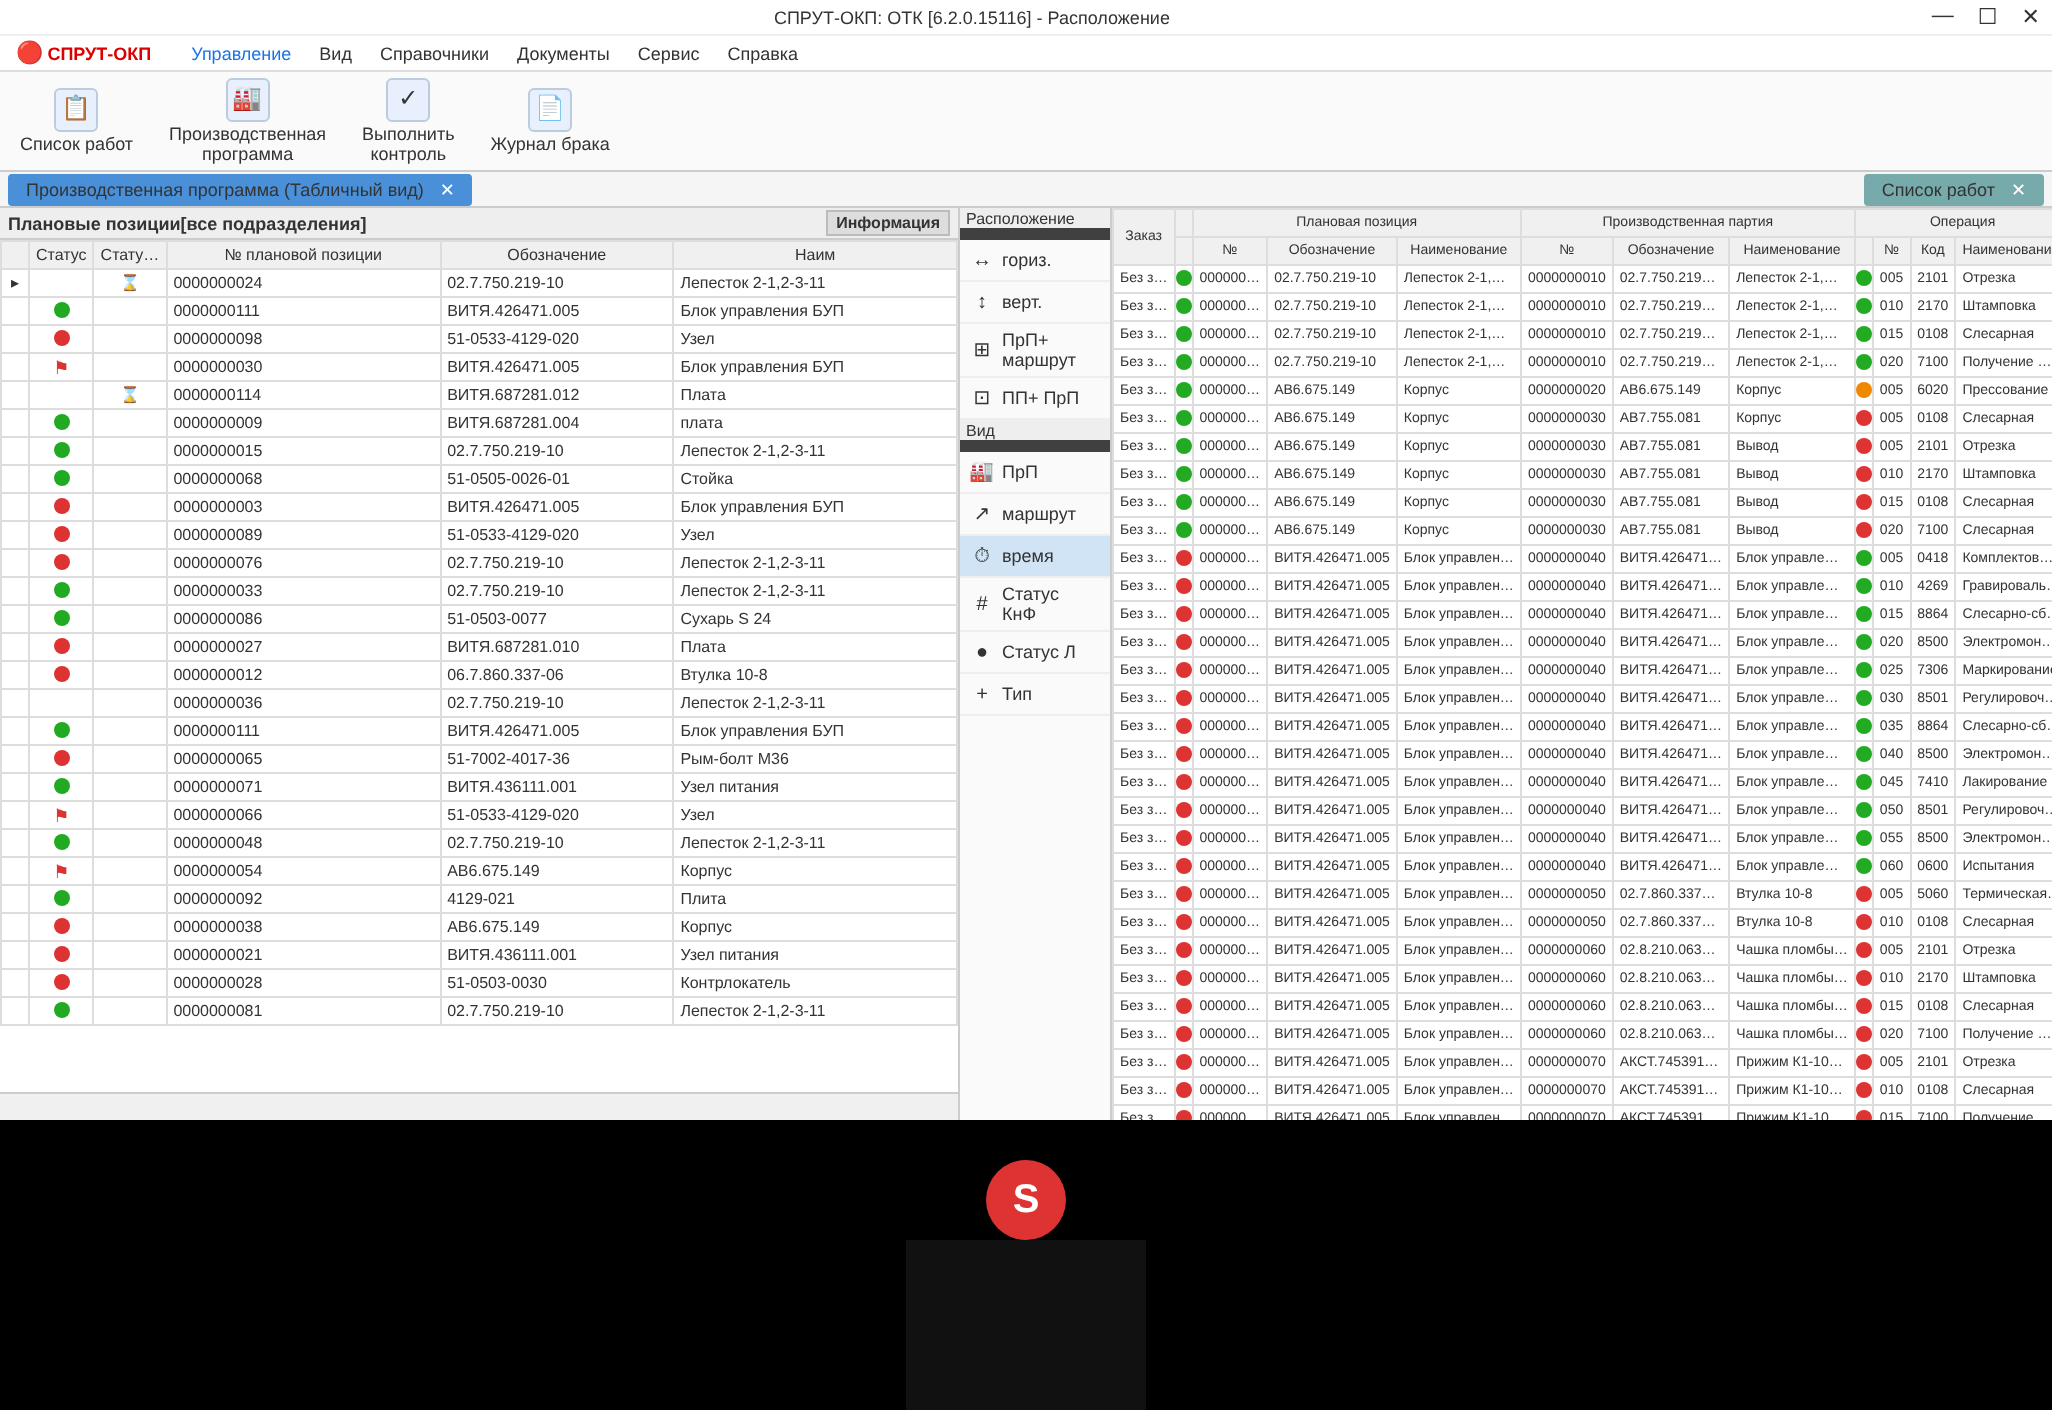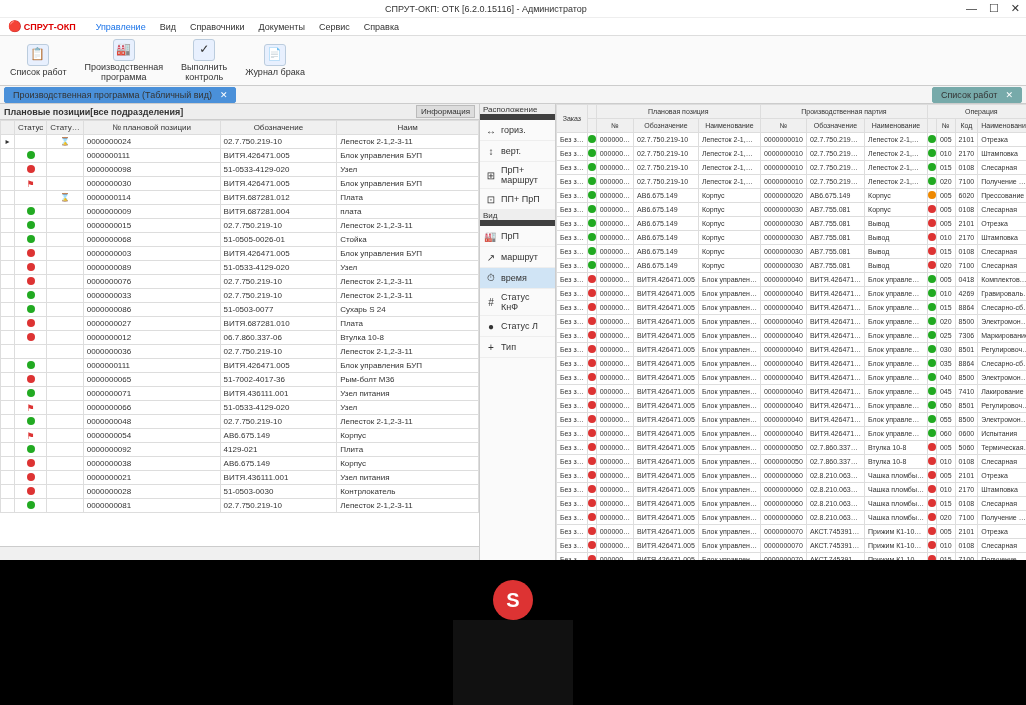--- a/index.html
+++ b/index.html
@@ -17,21 +17,21 @@
 .ribbon{height:50px;display:flex;align-items:center;gap:18px;padding:4px 10px;border-bottom:1px solid #ccc;background:#fafafa}
 .ribbon .rbtn{display:flex;flex-direction:column;align-items:center;gap:2px;cursor:pointer;font-size:8px;text-align:center;line-height:1.1}
 .ribbon .ricon{width:22px;height:22px;background:#e8f0fe;border:1px solid #bcd;border-radius:3px;display:flex;align-items:center;justify-content:center;font-size:12px}
 .tabbar{height:18px;display:flex;align-items:center;padding:0 4px;background:#f5f5f5;border-bottom:1px solid #ccc}
 .tab{padding:2px 8px;font-size:8px;border:1px solid #4a90d9;background:#4a90d9;color:#fff;border-radius:2px;display:flex;align-items:center;gap:8px}
 .tab.closed{background:#7aa;border-color:#7aa;margin-left:auto}
 .tab .x{color:#fff;cursor:pointer}
 .workarea{display:flex;height:456px}
 .leftpane{width:480px;display:flex;flex-direction:column;border-right:1px solid #ccc}
 .panehdr{height:16px;background:#eee;border-bottom:1px solid #ccc;display:flex;align-items:center;padding:0 4px;font-size:9px;font-weight:bold}
-.panehdr .info{margin-left:auto;font-weight:normal;background:#ddd;padding:1px 4px;border:1px solid #bbb;font-size:8px}
+.panehdr .info{margin-left:auto;font-weight:bold;background:#ddd;padding:1px 4px;border:1px solid #bbb;font-size:8px}
 .grid{flex:1;overflow:auto}
 .grid table{border-collapse:collapse;width:100%}
 .grid th,.grid td{border:1px solid #ddd;padding:1px 3px;font-size:8px;white-space:nowrap;height:14px}
 .grid th{background:#f0f0f0;font-weight:normal;text-align:center;position:sticky;top:0}
 .grid td.ic{width:14px;text-align:center;padding:0}
 .dot{display:inline-block;width:8px;height:8px;border-radius:50%}
 .dg{background:#2a2}.dr{background:#d33}.do{background:#e80}
 .flag{color:#d33;font-size:9px}
 .sidepane{width:76px;background:#fafafa;border-right:1px solid #ccc;display:flex;flex-direction:column}
 .sidepane .shdr{height:16px;background:#eee;border-bottom:6px solid #404040;font-size:8px;display:flex;align-items:center;padding:0 3px}
@@ -47,21 +47,21 @@
 .scrollgap{height:14px;background:#f0f0f0;border-top:1px solid #ccc}
 </style>
 </head>
 <body>
 
 <div class="monitor">
 <div class="screen">
 
 <div class="titlebar">
  <span></span>
- <span>СПРУТ-ОКП: ОТК [6.2.0.15116] - Администратор</span>
+ <span>СПРУТ-ОКП: ОТК [6.2.0.15116] - Расположение</span>
  <div class="wins">
   <span>—</span>
   <span>☐</span>
   <span>✕</span>
  </div>
 </div>
 
 <div class="menubar">
  <span class="logo">🔴 <b>СПРУТ-ОКП</b></span>
  <span class="active">Управление</span>

